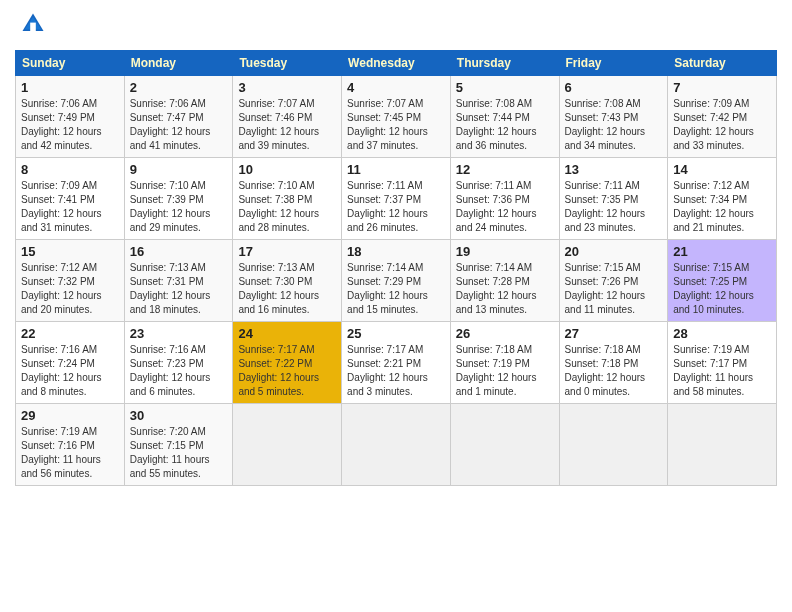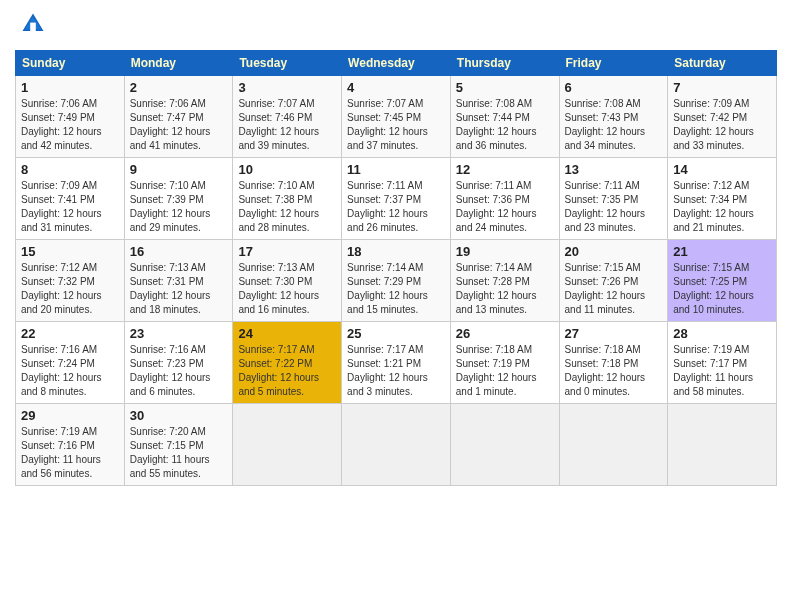--- a/index.html
+++ b/index.html
@@ -325,21 +325,21 @@
         <div class="day-info">
           <span>Sunrise: 7:17 AM</span><br>
           <span>Sunset: 7:22 PM</span><br>
           <span>Daylight: 12 hours and 5 minutes.</span>
         </div>
       </td>
         <td style="background: rgb(255, 255, 255);">
         <span class="day-num">25</span>
         <div class="day-info">
           <span>Sunrise: 7:17 AM</span><br>
-          <span>Sunset: 1:21 PM</span><br>
+          <span>Sunset: 2:21 PM</span><br>
           <span>Daylight: 12 hours and 3 minutes.</span>
         </div>
       </td>
         <td style="background: rgb(255, 255, 255);">
         <span class="day-num">26</span>
         <div class="day-info">
           <span>Sunrise: 7:18 AM</span><br>
           <span>Sunset: 7:19 PM</span><br>
           <span>Daylight: 12 hours and 1 minute.</span>
         </div>

